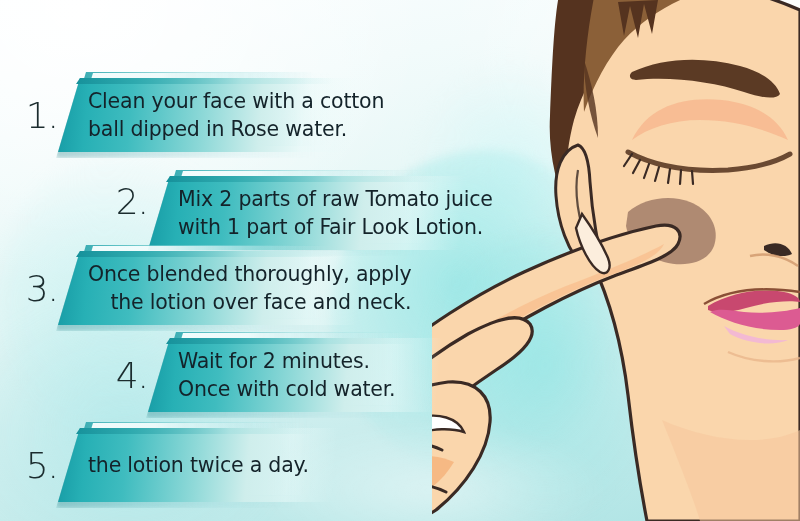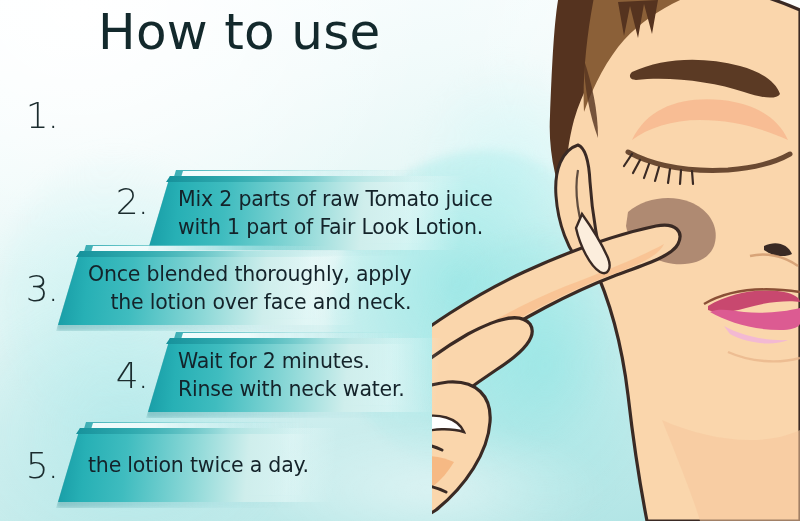--- a/index.html
+++ b/index.html
@@ -220,24 +220,35 @@
         <path d="M-86 452 C-52 440 -16 438 10 450" fill="none" stroke="#3a2a24" stroke-width="3" stroke-linecap="round"></path>
         <path d="M-78 494 C-44 482 -10 480 14 492" fill="none" stroke="#3a2a24" stroke-width="3" stroke-linecap="round"></path>
 
         <path d="M150 214 C160 228 170 244 176 258
                  C180 268 176 276 168 272
                  C158 266 148 246 144 228 Z" fill="#fceedd" stroke="#3a2a24" stroke-width="2.4"></path>
       </g>
     </svg>
   </div>
 
-  <div id="title">How to use</div>
 
   <div class="step" style="left:14px;top:78px;width:360px;">
     <div class="num">1.</div>
+    <div class="banner-wrap" style="width:306px;">
+      <div class="shadow"></div>
+      <div class="ghost">
+          <div class="ghost-inner"></div>
+        </div>
+      <div class="plate"></div>
+      <div class="plate-top"></div>
+      <div class="txt">
+        <span>Clean your face with a cotton</span>
+        <span>ball dipped in Rose water.</span>
+      </div>
+    </div>
   </div>
 
   <div class="step" style="left:104px;top:164px;width:370px;">
     <div class="num">2.</div>
     <div class="banner-wrap" style="width:324px;margin-top:12px;">
       <div class="shadow"></div>
       <div class="ghost">
           <div class="ghost-inner"></div>
         </div>
       <div class="plate"></div>
@@ -269,21 +280,21 @@
     <div class="num">4.</div>
     <div class="banner-wrap" style="width:300px;">
       <div class="shadow"></div>
       <div class="ghost">
           <div class="ghost-inner"></div>
         </div>
       <div class="plate"></div>
       <div class="plate-top"></div>
       <div class="txt">
         <span>Wait for 2 minutes.</span>
-        <span>Rinse with neck water.</span>
+        <span>Once with cold water.</span>
       </div>
     </div>
   </div>
 
   <div class="step" style="left:14px;top:428px;width:340px;">
     <div class="num">5.</div>
     <div class="banner-wrap" style="width:286px;">
       <div class="shadow"></div>
       <div class="ghost">
           <div class="ghost-inner"></div>

